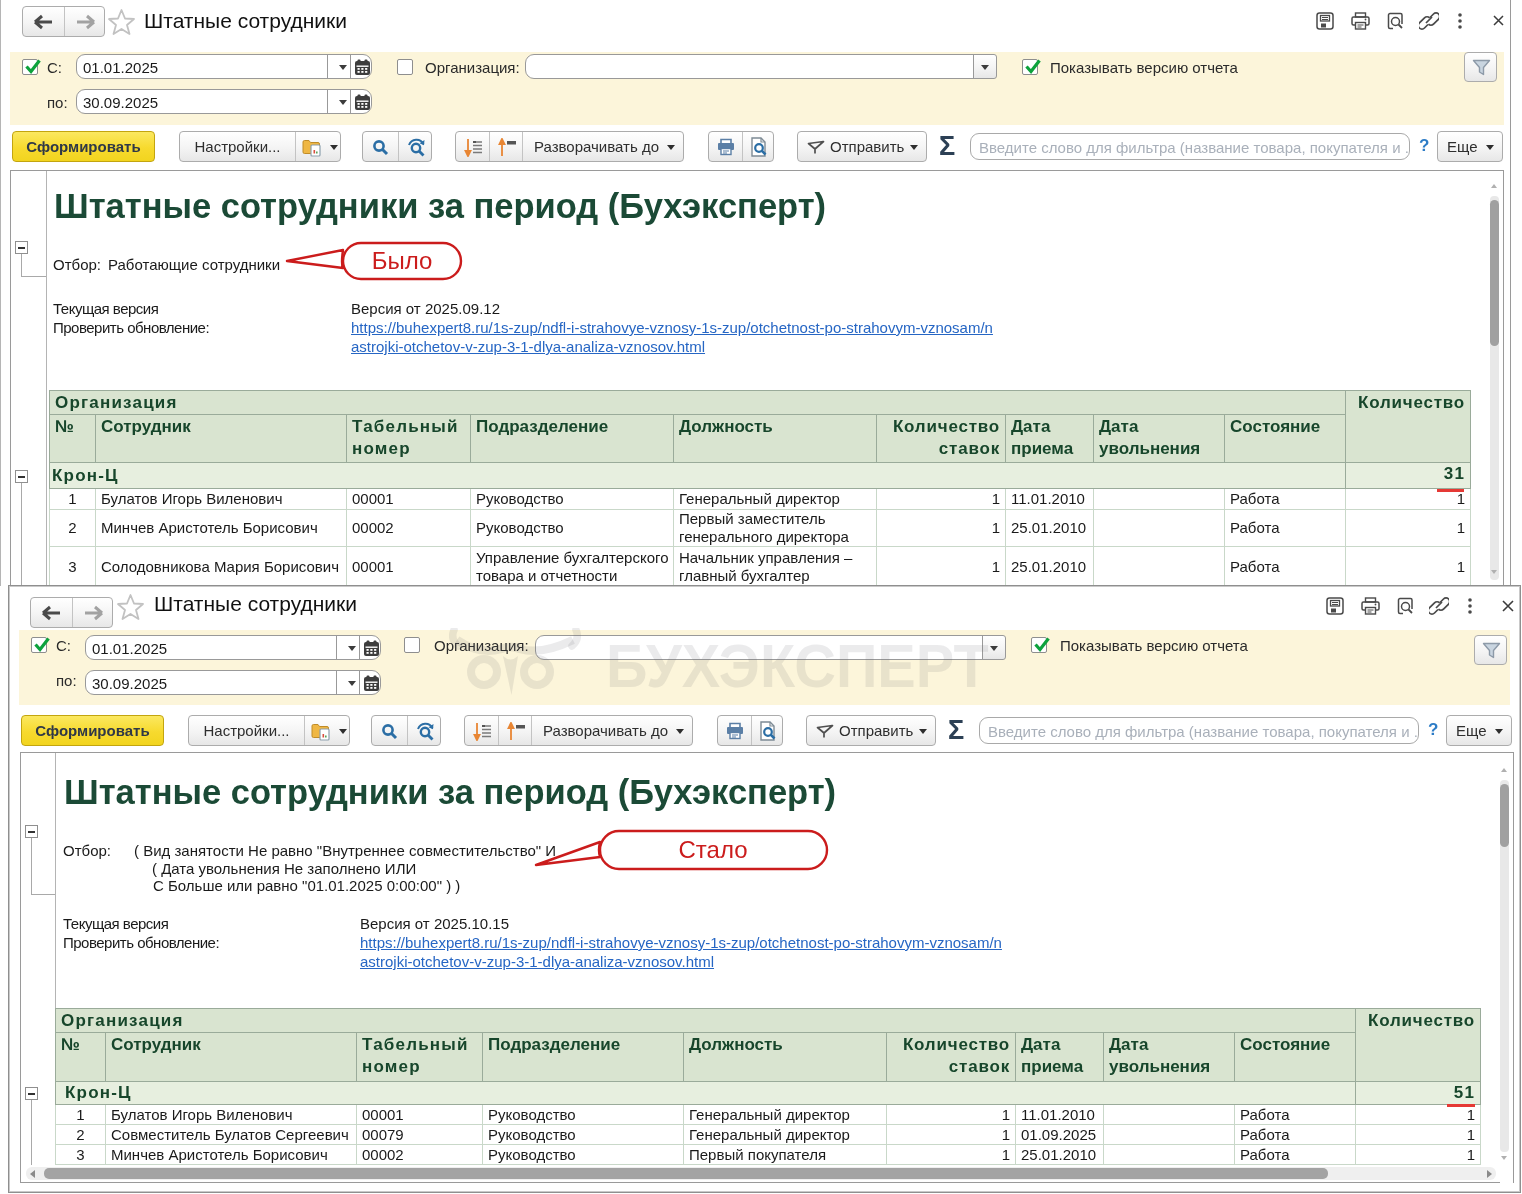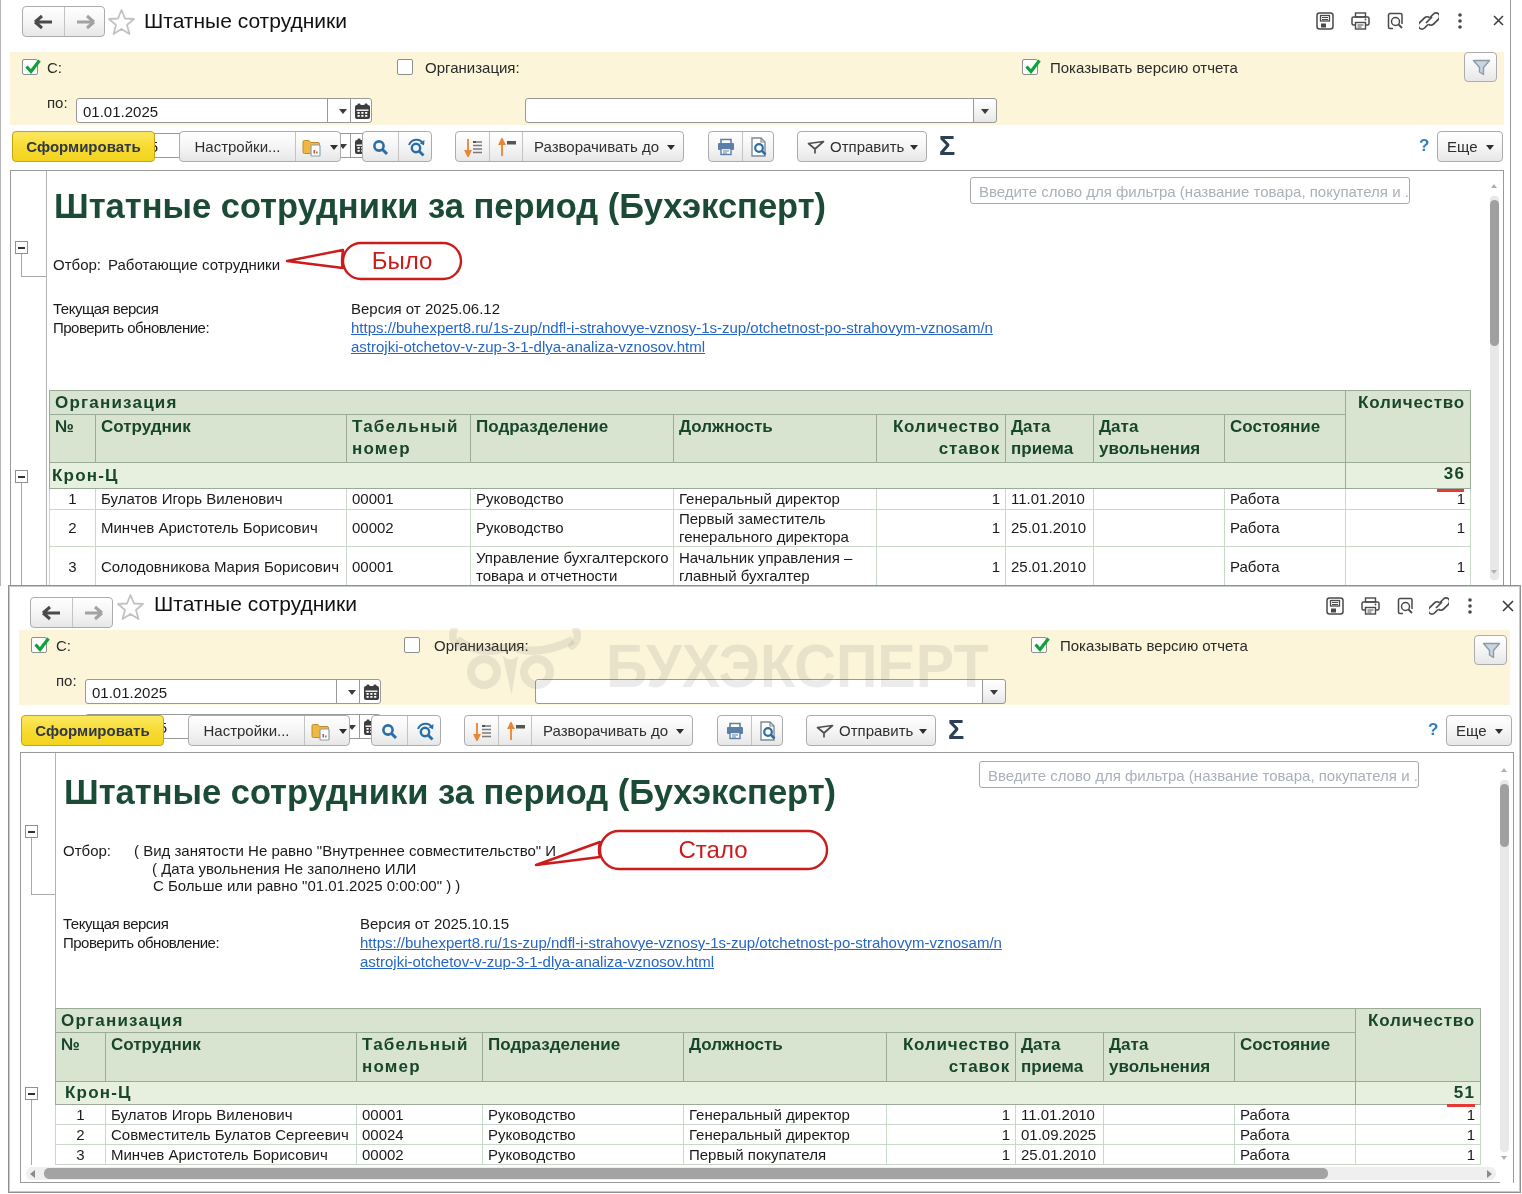--- a/index.html
+++ b/index.html
@@ -5,21 +5,21 @@
   html,body{margin:0;padding:0;}
   body{width:1522px;height:1194px;position:relative;background:#fff;
        font-family:"Liberation Sans",sans-serif;overflow:hidden;}
   .abs{position:absolute;}
   .t15{font-size:15px;color:#1a1a1a;line-height:19px;white-space:nowrap;}
   .lbl{font-size:15px;color:#2a2a2a;line-height:19px;white-space:nowrap;}
   .yellow{background:#fcf5da;}
   .btn{box-sizing:border-box;border:1px solid #acacac;border-radius:4px;
        background:linear-gradient(#ffffff,#f4f4f4 55%,#e7e7e7);}
   .btxt{font-size:15px;color:#2e2e2e;line-height:29px;text-align:center;white-space:nowrap;}
-  .inp{box-sizing:border-box;border:1px solid #999;border-radius:3px;background:#fff;margin-top:44px;}
+  .inp{box-sizing:border-box;border:1px solid #999;border-radius:9px;background:#fff;}
   .cb{box-sizing:border-box;width:16px;height:16px;border:1px solid #8e8e8e;
       border-radius:2px;background:#fff;}
   .arr{width:0;height:0;border-left:4px solid transparent;border-right:4px solid transparent;
        border-top:5px solid #3c3c3c;}
   .seg{position:absolute;top:0;bottom:0;border-left:1px solid #c3c3c3;}
   .rtbl{border-collapse:collapse;table-layout:fixed;}
   .rtbl td{overflow:hidden;white-space:nowrap;}
   .hc{background:#d9e4d0;border:1px solid #9aab9a;font-weight:bold;font-size:17px;
       color:#17462b;padding:1px 0 0 5px;vertical-align:top;line-height:22px;}
   .dc{background:#fff;border:1px solid #c9d8c9;font-size:15px;color:#1a1a1a;
@@ -244,21 +244,21 @@
   <div class="line" style="left:21px;top:483px;width:1px;height:103px;"></div>
   <div class="abs" style="left:54px;top:186px;font-size:34.5px;font-weight:bold;color:#1b4a36;line-height:40px;white-space:nowrap;">Штатные сотрудники за период (Бухэксперт)</div>
   <div class="abs t15" style="left:53px;top:255px;">Отбор:</div>
   <div class="abs t15" style="left:108px;top:255px;">Работающие сотрудники</div>
   <svg class="abs" style="left:283px;top:240px;" width="182" height="42" viewBox="0 0 182 42">
     <path d="M60 10 L4 21 L60 28 Q58 24 60 10 Z" fill="#fff" stroke="#cb1c1c" stroke-width="2.4" stroke-linejoin="round"></path>
     <rect x="60" y="3" width="118" height="36" rx="18" fill="#fff" stroke="#cb1c1c" stroke-width="2.4"></rect>
     <text x="119" y="29" text-anchor="middle" font-family="Liberation Sans, sans-serif" font-size="24" fill="#cb1c1c">Было</text>
   </svg>
   <div class="abs t15" style="left:53px;top:299px;letter-spacing:-0.5px;">Текущая версия</div>
-  <div class="abs t15" style="left:351px;top:299px;">Версия от 2025.06.12</div>
+  <div class="abs t15" style="left:351px;top:299px;">Версия от 2025.09.12</div>
   <div class="abs t15" style="left:53px;top:318px;letter-spacing:-0.5px;">Проверить обновление:</div>
   <div class="abs t15 link" style="left:351px;top:318px;">https://buhexpert8.ru/1s-zup/ndfl-i-strahovye-vznosy-1s-zup/otchetnost-po-strahovym-vznosam/n</div>
   <div class="abs t15 link" style="left:351px;top:337px;">astrojki-otchetov-v-zup-3-1-dlya-analiza-vznosov.html</div>
   <table class="rtbl abs" style="left:49px;top:390px;width:1421px;">
     <colgroup>
         <col style="width:46px">
         <col style="width:251px">
         <col style="width:124px">
         <col style="width:203px">
         <col style="width:203px">
@@ -279,21 +279,21 @@
           <td class="hc" style="white-space:normal;letter-spacing:1.2px;">Табельный номер</td>
           <td class="hc">Подразделение</td>
           <td class="hc">Должность</td>
           <td class="hc rt" style="white-space:normal;letter-spacing:0.8px;">Количество ставок</td>
           <td class="hc" style="white-space:normal;">Дата приема</td>
           <td class="hc" style="white-space:normal;">Дата увольнения</td>
           <td class="hc">Состояние</td>
         </tr>
     <tr style="height:26px;">
           <td class="gc" colspan="9" style="letter-spacing:1.2px;padding-left:2px;">Крон-Ц</td>
-          <td class="gc rt" style="letter-spacing:1.2px;vertical-align:top;padding-top:2px;line-height:17px;">36</td>
+          <td class="gc rt" style="letter-spacing:1.2px;vertical-align:top;padding-top:2px;line-height:17px;">31</td>
         </tr>
     <tr style="height:21px;">
           <td class="dc num">1</td>
           <td class="dc">Булатов Игорь Виленович</td>
           <td class="dc">00001</td>
           <td class="dc">Руководство</td>
           <td class="dc">Генеральный директор</td>
           <td class="dc rt">1</td>
           <td class="dc">11.01.2010</td>
           <td class="dc"></td>
@@ -605,21 +605,21 @@
           <td class="dc">Генеральный директор</td>
           <td class="dc rt">1</td>
           <td class="dc">11.01.2010</td>
           <td class="dc"></td>
           <td class="dc">Работа</td>
           <td class="dc rt">1</td>
         </tr>
     <tr style="height:20px;">
           <td class="dc num">2</td>
           <td class="dc">Совместитель Булатов Сергеевич</td>
-          <td class="dc">00024</td>
+          <td class="dc">00079</td>
           <td class="dc">Руководство</td>
           <td class="dc">Генеральный директор</td>
           <td class="dc rt">1</td>
           <td class="dc">01.09.2025</td>
           <td class="dc"></td>
           <td class="dc">Работа</td>
           <td class="dc rt">1</td>
         </tr>
     <tr style="height:20px;">
           <td class="dc num">3</td>

